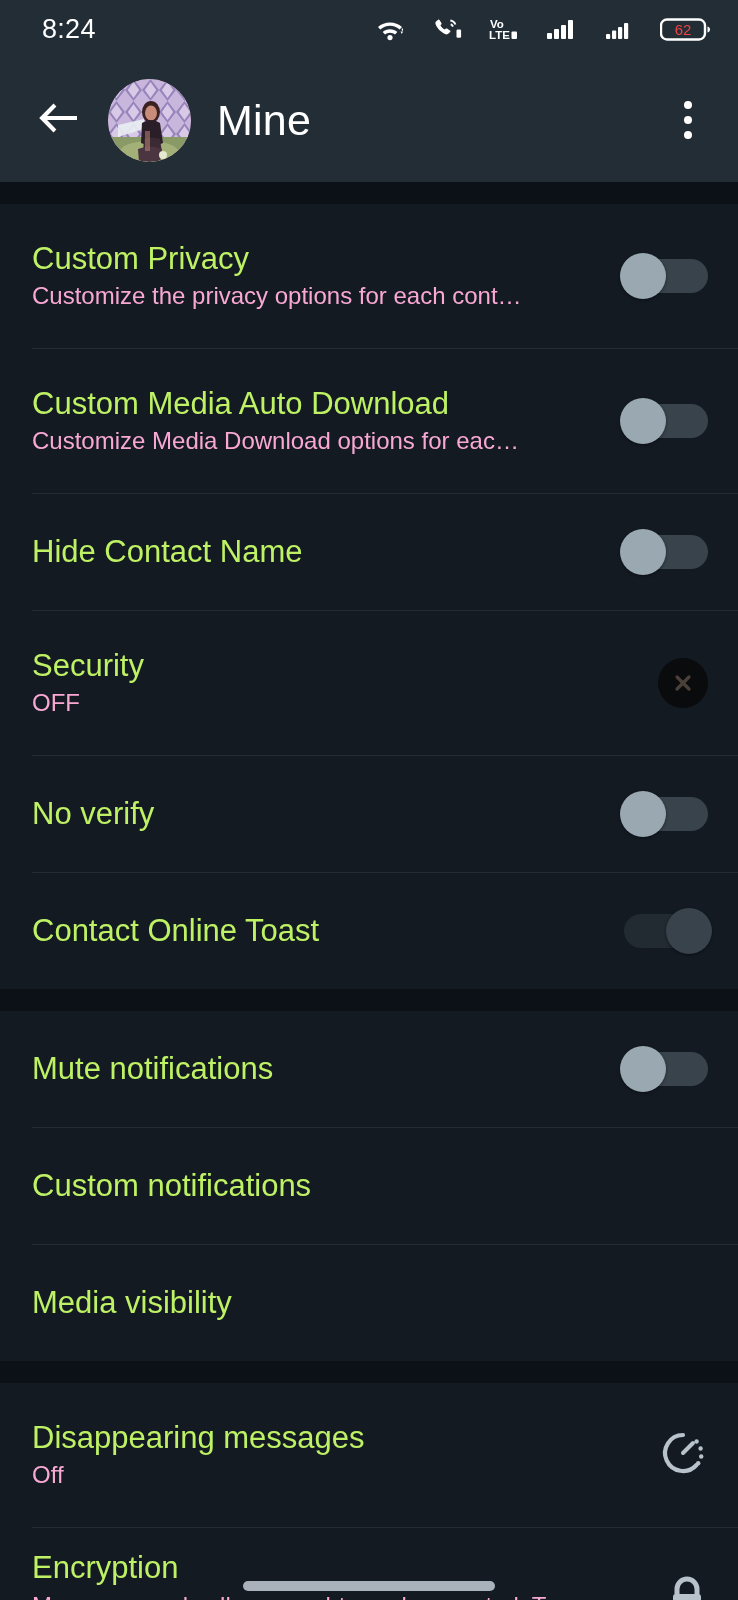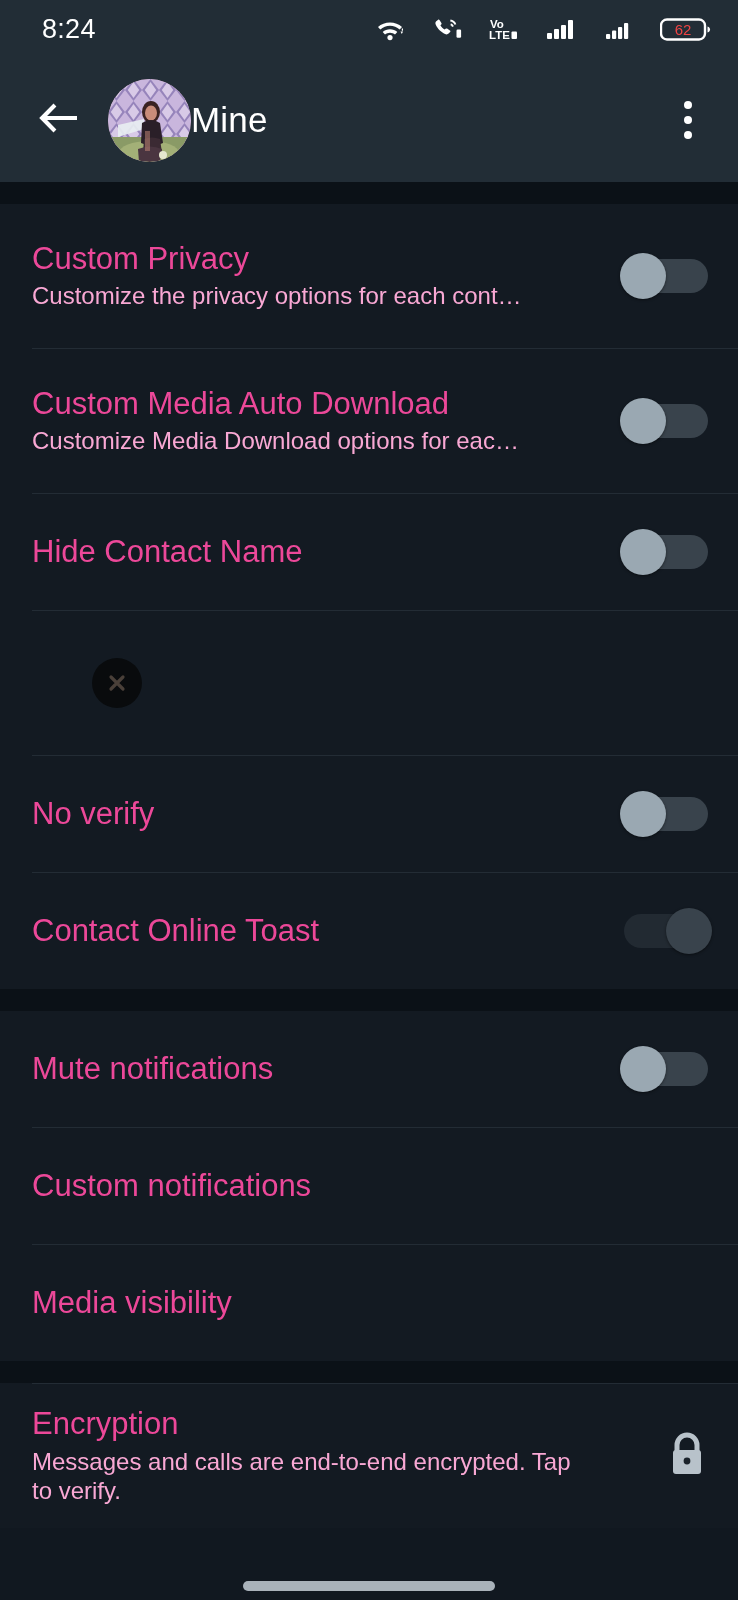--- a/index.html
+++ b/index.html
@@ -67,21 +67,22 @@
     margin-left:22px;
     flex:0 0 auto;
     overflow:hidden;
     position:relative;
     background:#c9a7c4;
     cursor:pointer;
   }
   .avatar .av-svg { display:block; width:100%; height:100%; }
   .appbar-title {
     color:#ffffff;
-    font-size:35px;
+    font-size:43px;
+    margin-left:26px;
     letter-spacing:0.2px;
     white-space:nowrap;
   }
   .menu-btn {
     margin-left:auto;
     width:56px; height:56px;
     display:flex; flex-direction:column;
     align-items:center; justify-content:center;
     gap:6px;
     cursor:pointer;
@@ -117,21 +118,21 @@
   .row.tall { min-height:144px; }
   .row .texts {
     flex:1 1 auto;
     min-width:0;
     padding-right:16px;
     display:flex; flex-direction:column;
     justify-content:center;
     gap:6px;
   }
   .row .title {
-    color:#ec4899;
+    color:#bef264;
     font-size:31px;
     line-height:1.15;
     white-space:nowrap;
     overflow:hidden;
   }
   .row .sub {
     color:#f9a8d4;
     font-size:24px;
     line-height:1.2;
     white-space:nowrap;
@@ -358,20 +359,24 @@
         <div class="trail">
           <div class="switch">
             <div class="track"></div>
             <div class="thumb"></div>
           </div>
         </div>
       </div>
       <div class="divider"></div>
 
       <div class="row tall">
+        <div class="texts">
+          <div class="title">Security</div>
+          <div class="sub">OFF</div>
+        </div>
         <div class="trail">
           <div class="xcircle">
             <svg width="30" height="30" viewBox="0 0 30 30">
               <path d="M9 9 L21 21 M21 9 L9 21" stroke="#4a4039" stroke-width="3.2" stroke-linecap="round"></path>
             </svg>
           </div>
         </div>
       </div>
       <div class="divider"></div>
 
@@ -433,20 +438,38 @@
         </div>
         <div class="trail"></div>
       </div>
 
     </div>
 
     <div class="gap"></div>
 
     <div class="group">
 
+      <div class="row tall">
+        <div class="texts">
+          <div class="title">Disappearing messages</div>
+          <div class="sub">Off</div>
+        </div>
+        <div class="trail">
+          <span>
+            <svg width="50" height="50" viewBox="0 0 50 50">
+              <path d="M25 7 A18 18 0 1 0 38.5 37" fill="none" stroke="#b8c2ca" stroke-width="4.2" stroke-linecap="round"></path>
+              <circle cx="38.6" cy="13.5" r="2.2" fill="#b8c2ca"></circle>
+              <circle cx="42.6" cy="20.5" r="2.2" fill="#b8c2ca"></circle>
+              <circle cx="43.2" cy="28.5" r="2.2" fill="#b8c2ca"></circle>
+              <circle cx="40.2" cy="35.2" r="2.2" fill="#b8c2ca"></circle>
+              <path d="M25 25 L35 15" stroke="#b8c2ca" stroke-width="4" stroke-linecap="round"></path>
+            </svg>
+          </span>
+        </div>
+      </div>
       <div class="divider"></div>
 
       <div class="row tall">
         <div class="texts">
           <div class="title">Encryption</div>
           <div class="sub wrap">Messages and calls are end-to-end encrypted. Tap to verify.</div>
         </div>
         <div class="trail">
           <span>
             <svg width="42" height="50" viewBox="0 0 42 50">

